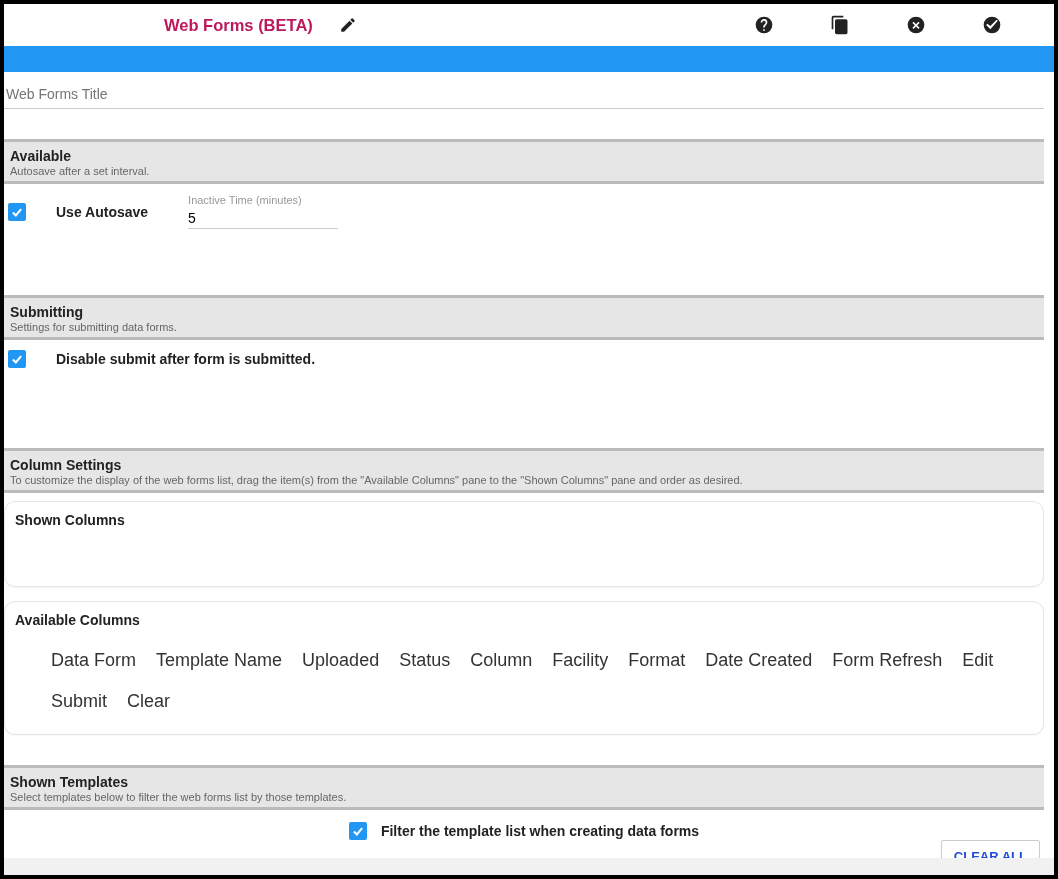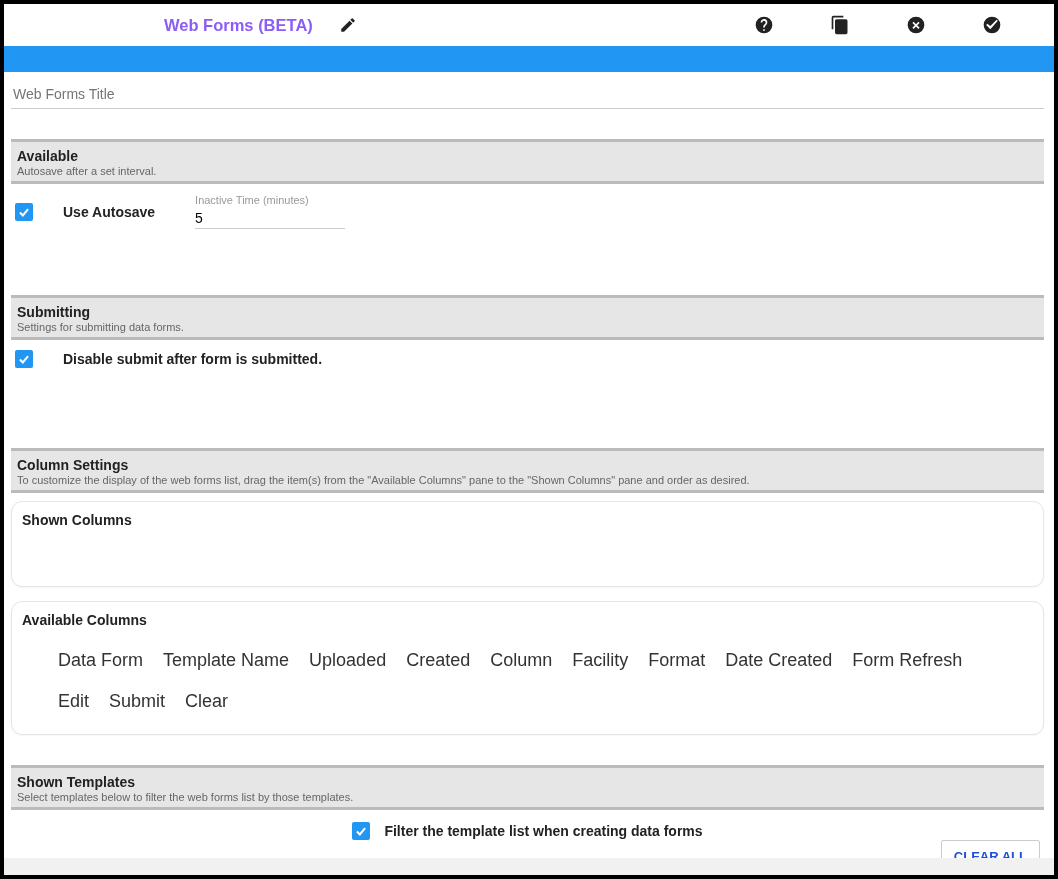--- a/index.html
+++ b/index.html
@@ -23,21 +23,21 @@
     height: 42px;
     background: #fff;
     display: flex;
     align-items: center;
     padding: 0 24px 0 160px;
     position: relative;
   }
   .topbar-title {
     font-size: 16.5px;
     font-weight: 700;
-    color: #8b5cf6;
+    color: #be185d;
   }
   .edit-icon {
     margin-left: 26px;
     cursor: pointer;
   }
   .topbar-icons {
     margin-left: auto;
     display: flex;
     align-items: center;
     gap: 56px;
@@ -48,21 +48,21 @@
   .bluebar {
     height: 26px;
     background: #2196f3;
     width: 100%;
   }
   
   .scroll-area {
     flex: 1;
     overflow-y: scroll;
     overflow-x: hidden;
-    padding: 2px 10px 0 7px;
+    padding: 2px 10px 0 0;
     background: #fff;
     position: relative;
   }
   
   .scroll-area::-webkit-scrollbar { width: 14px; }
   .scroll-area::-webkit-scrollbar-track { background: #f1f1f1; }
   .scroll-area::-webkit-scrollbar-thumb { background: #c1c1c1; border-radius: 0; }
   .scroll-area::-webkit-scrollbar-button:single-button {
     background: #f1f1f1; display:block; height:14px;
   }
@@ -300,21 +300,21 @@
     <div class="pane shown-pane">
       <div class="pane-title">Shown Columns</div>
     </div>
 
     <div class="pane" style="margin-top:14px; padding-bottom:18px;">
       <div class="pane-title">Available Columns</div>
       <div class="chips-row" id="avail-cols">
           <span class="chip">Data Form</span>
           <span class="chip">Template Name</span>
           <span class="chip">Uploaded</span>
-          <span class="chip">Created</span>
+          <span class="chip">Status</span>
           <span class="chip">Column</span>
           <span class="chip">Facility</span>
           <span class="chip">Format</span>
           <span class="chip">Date Created</span>
           <span class="chip">Form Refresh</span>
           <span class="chip">Edit</span>
           <span class="chip">Submit</span>
           <span class="chip">Clear</span>
         </div>
     </div>

